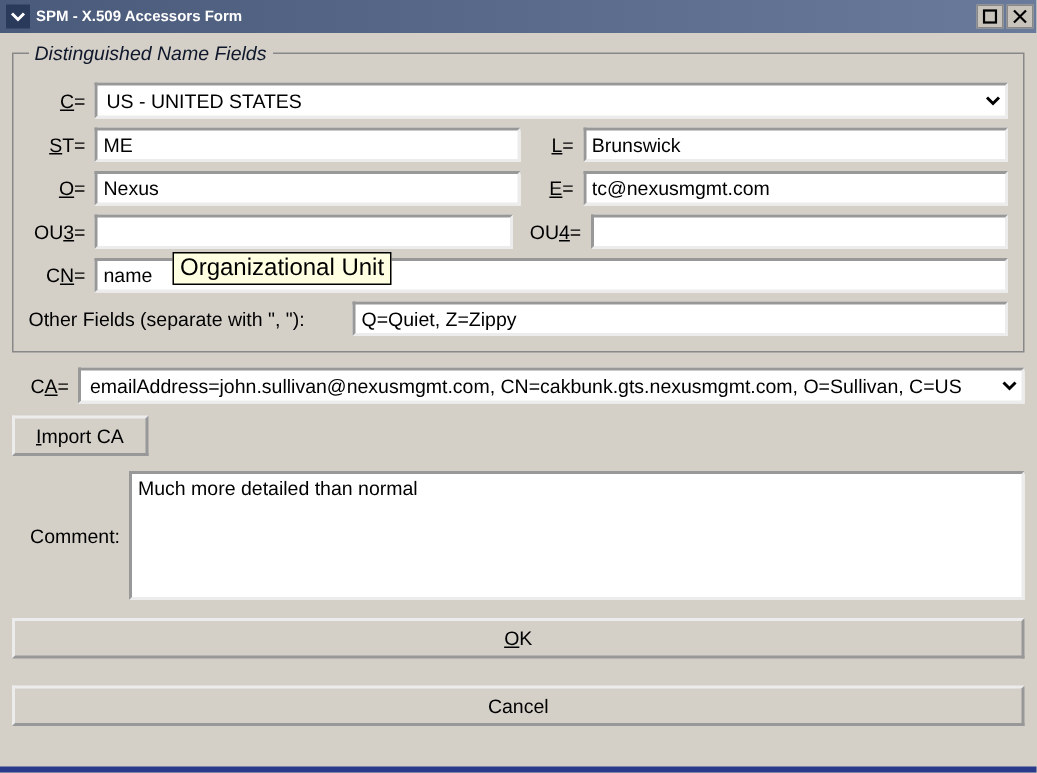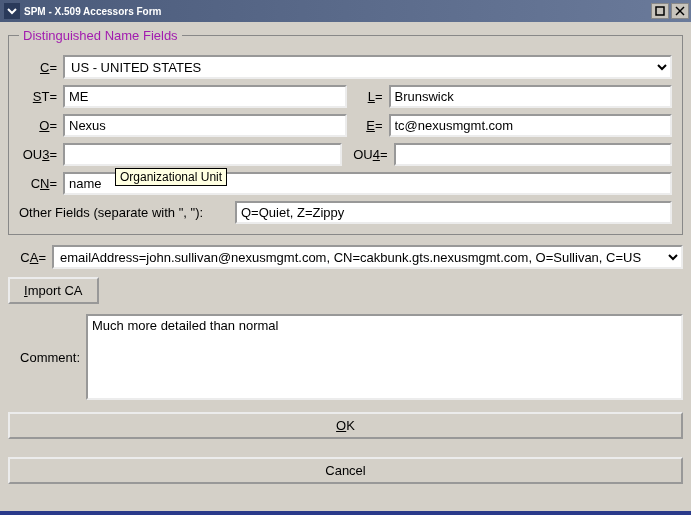--- a/index.html
+++ b/index.html
@@ -45,21 +45,22 @@
   .content {
     padding: 6px 8px 0 8px;
   }
   fieldset.dn {
     border: 1px solid #888;
     margin: 0;
     padding: 6px 10px 10px 10px;
   }
   fieldset.dn > legend {
     padding: 0 4px;
-    color: #a21caf;
+    color: #0f172a;
+    font-style: italic;
   }
   .row {
     display: flex;
     align-items: center;
     margin-top: 6px;
     gap: 6px;
   }
   .lbl {
     text-align: right;
     white-space: nowrap;
@@ -88,21 +89,21 @@
     height: 24px;
     padding: 0 2px;
   }
   .flex1 { flex: 1; min-width: 0; }
   .half { flex: 1; min-width: 0; }
   .tooltip {
     position: absolute;
     background: #ffffe1;
     border: 1px solid #000;
     padding: 1px 4px;
-    font-size: 12px;
+    font-size: 16px;
     white-space: nowrap;
     z-index: 10;
   }
   .btn {
     font: inherit;
     padding: 4px 14px;
     background: #d4d0c8;
     border: 2px outset #ececec;
     cursor: pointer;
   }

